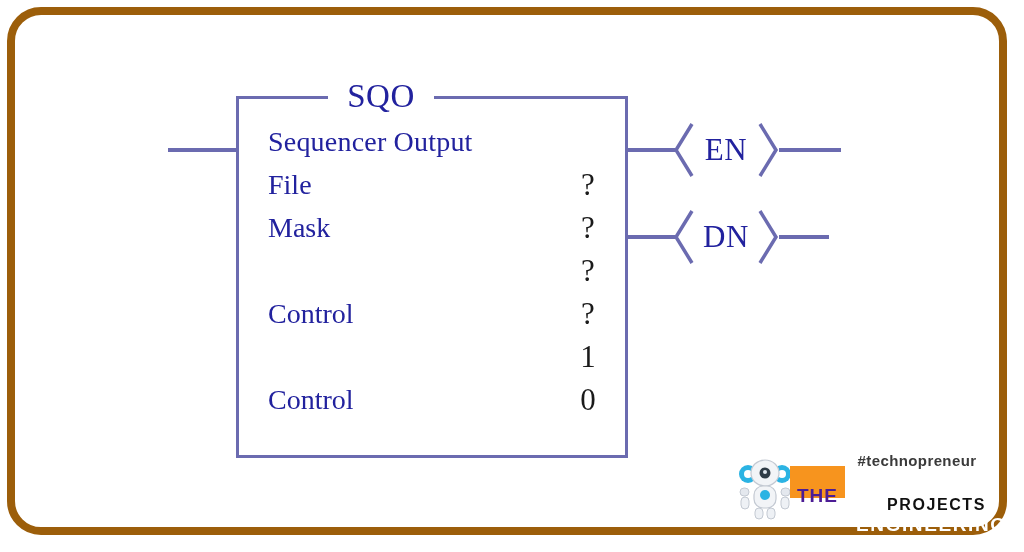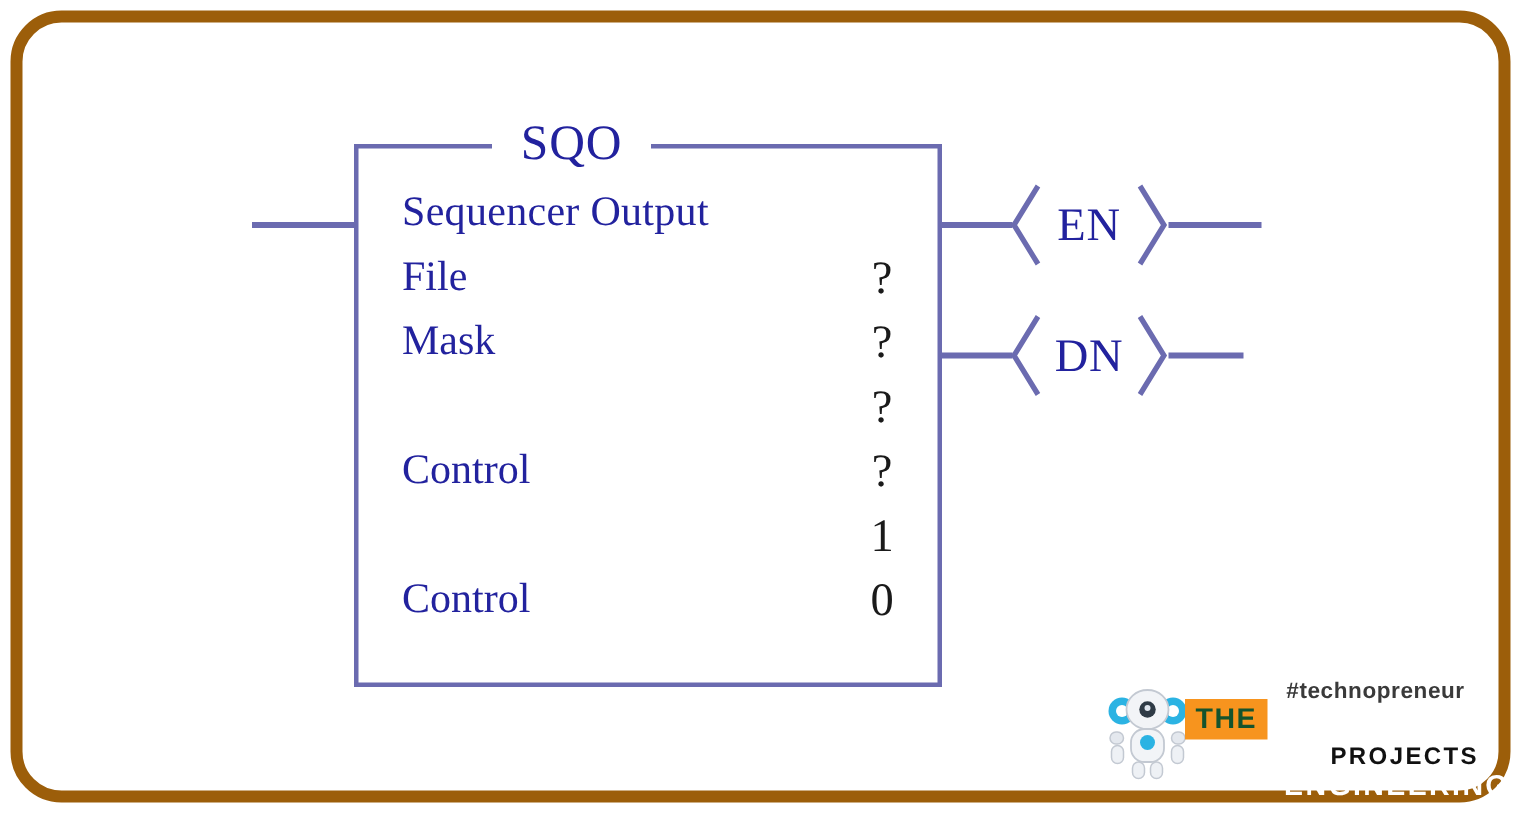--- a/index.html
+++ b/index.html
@@ -163,26 +163,26 @@
   .logo-row {
     position: absolute;
     left: 54px;
     top: 14px;
     display: flex;
     align-items: stretch;
     height: 27px;
   }
   .logo-the {
     background: #F7941E;
-    color: #14532d;
+    color: #4c1d95;
     font-family: "Liberation Sans", sans-serif;
     font-size: 19px;
     font-weight: bold;
     letter-spacing: 1px;
-    padding: 0 7px;
+    padding: 16px 7px;
     line-height: 27px;
   }
   .logo-eng {
     background: linear-gradient(180deg, #34B4E8 0%, #0E86CC 55%, #0A6FB4 100%);
     color: #ffffff;
     font-family: "Liberation Sans", sans-serif;
     font-size: 19px;
     font-weight: bold;
     letter-spacing: 1.6px;
     padding: 0 8px;

